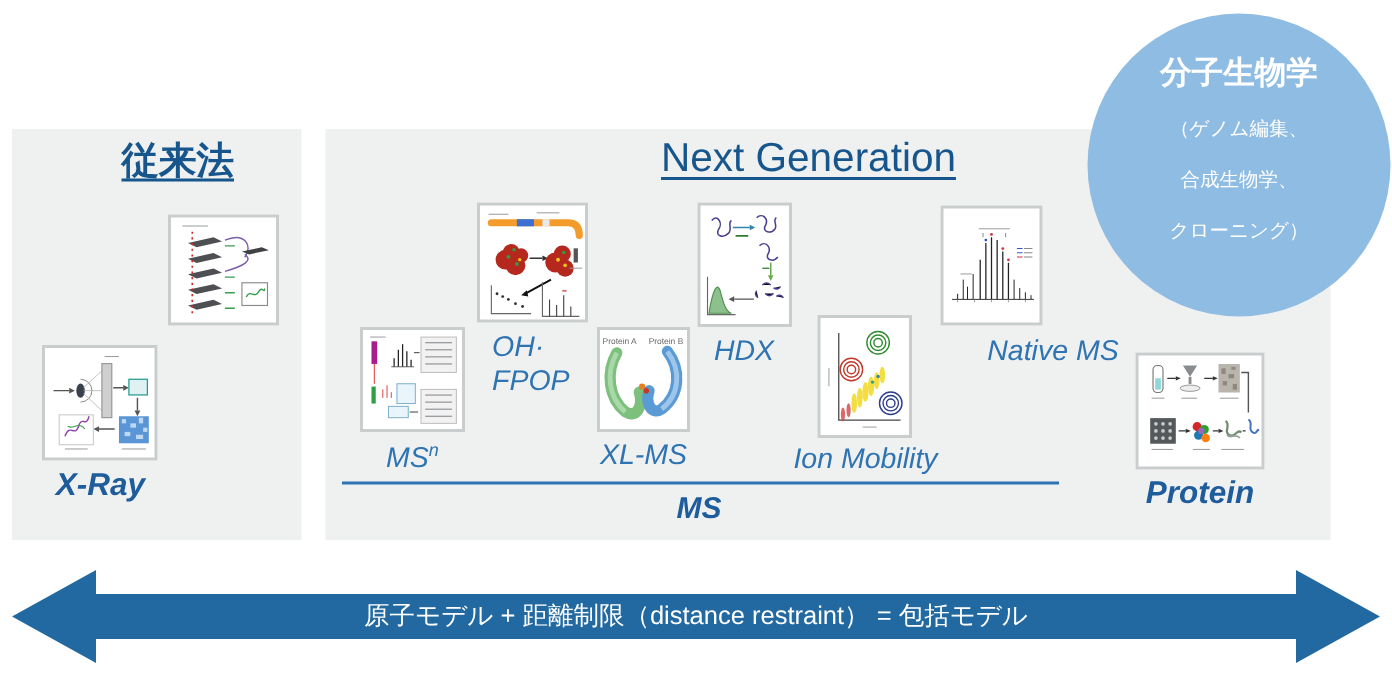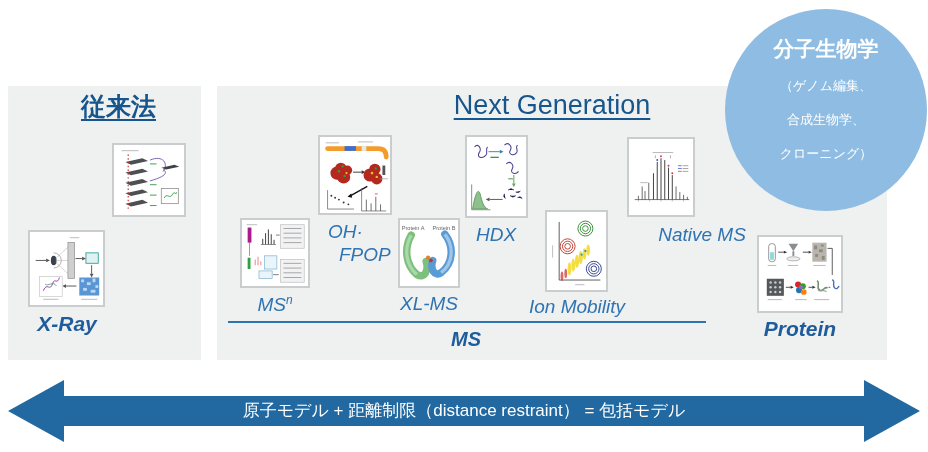--- a/index.html
+++ b/index.html
@@ -32,21 +32,21 @@
 </style>
 </head>
 <body>
 
 <div class="slide">
 
   <div class="panel" style="left:8px;top:86px;width:193px;height:274px;"></div>
   <div class="panel" style="left:217px;top:86px;width:670px;height:274px;"></div>
 
   <div class="title" style="left:8px;top:90px;width:193px;font-size:25px;"><span class="u">従来法</span></div>
-  <div class="title" style="left:230px;top:90px;width:616px;font-size:27px;font-weight:normal;"><span class="u">Next Generation</span></div>
+  <div class="title" style="left:217px;top:90px;width:616px;font-size:27px;font-weight:normal;"><span class="u">Next Generation</span></div>
 
   <div class="thumb" style="left:112px;top:143px;width:74px;height:74px;">
     <svg viewBox="0 0 74 74">
       <line x1="8" y1="6" x2="26" y2="6" class="cap"></line>
       <g fill="#4d4f52">
         <path d="M12 18 l18-4 6 3 -18 4z"></path>
           <path d="M12 29 l18-4 6 3 -18 4z"></path>
         <path d="M12 40 l18-4 6 3 -18 4z"></path>
           <path d="M12 51 l18-4 6 3 -18 4z"></path>
         <path d="M12 62 l18-4 6 3 -18 4z"></path>
@@ -193,21 +193,21 @@
         <line x1="49" y1="78" x2="49" y2="66"></line>
           <line x1="54" y1="78" x2="54" y2="70"></line>
         <line x1="59" y1="78" x2="59" y2="63"></line>
           <line x1="64" y1="78" x2="64" y2="71"></line>
       </g>
       <line x1="58" y1="60" x2="61" y2="60" stroke="#c33" stroke-width=".8"></line>
     </svg>
   </div>
   <div class="mlabel" style="left:328px;top:220px;width:80px;text-align:left;line-height:23px;">
     <span style="display:block;">OH·</span>
-    <span style="display:block;margin-left:11px;">FPOP</span>
+    <span style="display:block;">FPOP</span>
   </div>
 
   <div class="thumb" style="left:398px;top:218px;width:62px;height:70px;">
     <svg viewBox="0 0 62 70">
       <text x="14" y="10" font-size="6" fill="#666" text-anchor="middle">Protein A</text>
       <text x="47" y="10" font-size="6" fill="#666" text-anchor="middle">Protein B</text>
       <path d="M12 16 C4 30 6 48 18 58 C26 63 31 54 28 44" stroke="#7dbf7d" stroke-width="8" fill="none" stroke-linecap="round"></path>
       <path d="M12 16 C4 30 6 48 18 58" stroke="#a9d8a9" stroke-width="3.5" fill="none"></path>
       <path d="M48 15 C58 28 57 46 44 56 C37 61 32 52 35 43" stroke="#5b9bd5" stroke-width="8" fill="none" stroke-linecap="round"></path>
       <path d="M48 15 C58 28 57 46 44 56" stroke="#9dc6ea" stroke-width="3.5" fill="none"></path>

